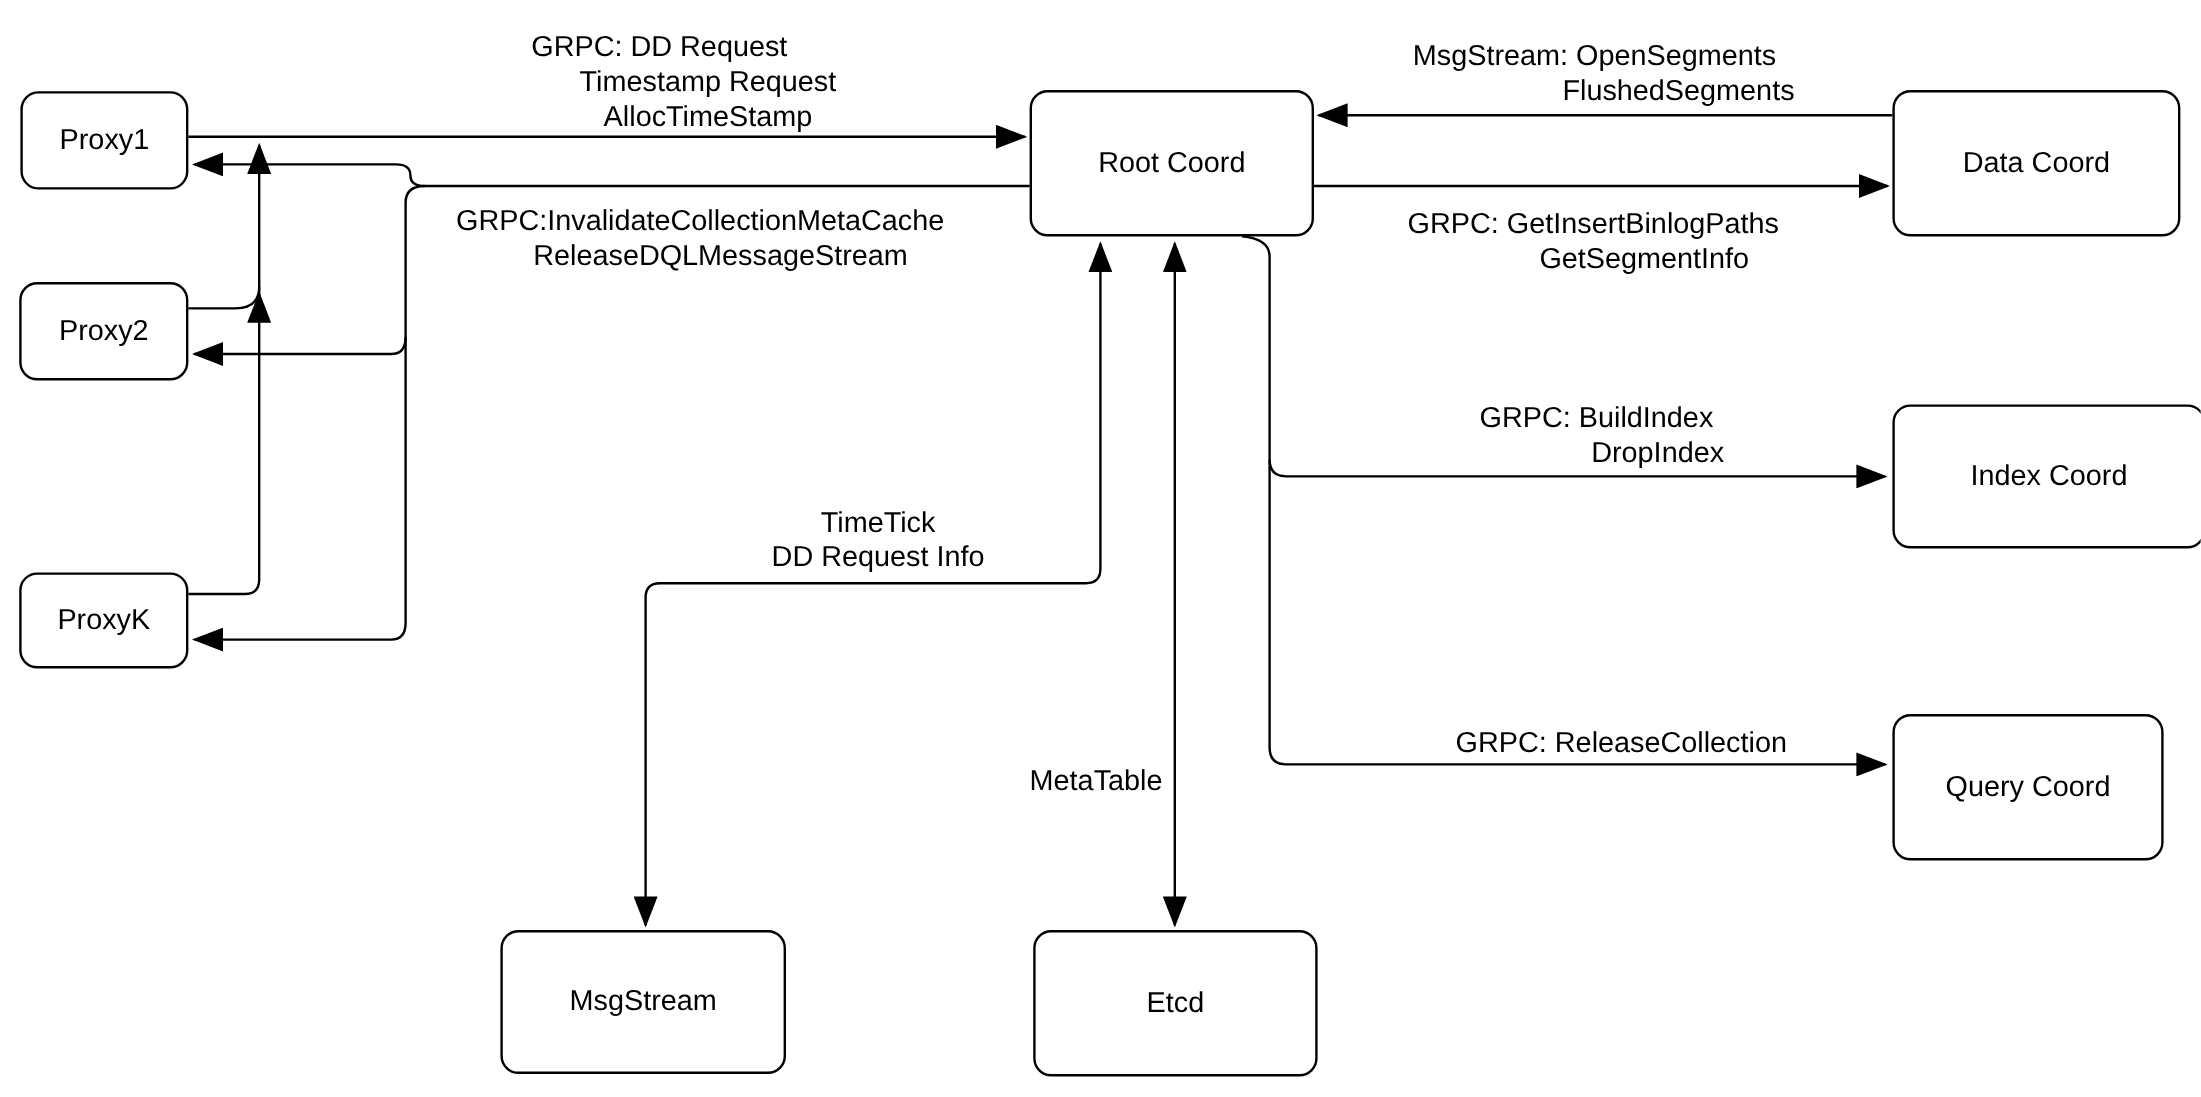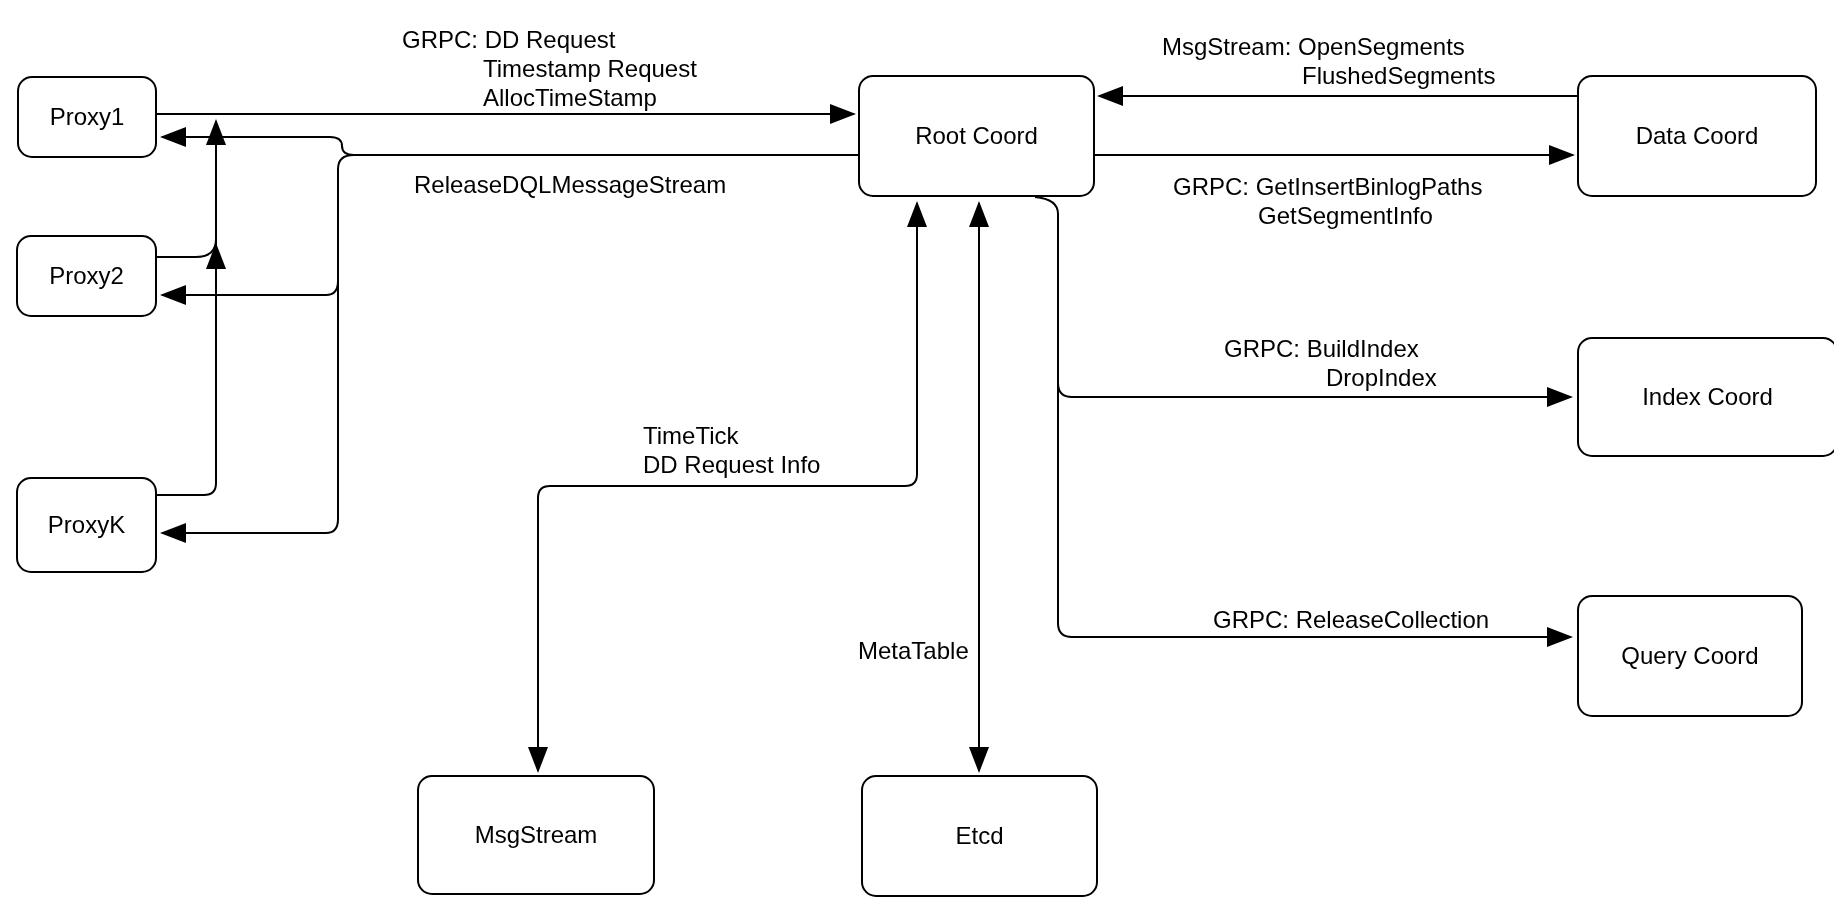--- a/index.html
+++ b/index.html
@@ -31,20 +31,21 @@
     align-items: center;
     justify-content: center;
     font-size: 24px;
     white-space: nowrap;
   }
   .elabel {
     position: absolute;
     font-size: 24px;
     line-height: 29px;
     white-space: nowrap;
+    text-align: center;
   }
   .elabel .ln { display: block; }
 </style>
 </head>
 <body>
 
 <div id="canvas">
 
   <svg id="wires" width="1834" height="914" viewBox="0 0 1834 914">
     <defs>
@@ -80,21 +81,21 @@
       <path d="M979,203 V771" marker-start="url(#arr)" marker-end="url(#arr)"></path>
     </g>
   </svg>
 
   <div class="node" style="left:17px;top:76px;width:140px;height:82px">
     <span>Proxy1</span>
   </div>
   <div class="node" style="left:16px;top:235px;width:141px;height:82px">
     <span>Proxy2</span>
   </div>
-  <div class="node" style="left:16px;top:477px;width:141px;height:96px">
+  <div class="node" style="left:16px;top:477px;width:141px;height:80px">
     <span>ProxyK</span>
   </div>
   <div class="node" style="left:858px;top:75px;width:237px;height:122px">
     <span>Root Coord</span>
   </div>
   <div class="node" style="left:1577px;top:75px;width:240px;height:122px">
     <span>Data Coord</span>
   </div>
   <div class="node" style="left:1577px;top:337px;width:261px;height:120px">
     <span>Index Coord</span>
@@ -109,20 +110,21 @@
     <span>Etcd</span>
   </div>
 
   <div class="elabel" style="left:402px;top:25px">
     <span class="ln">GRPC: DD Request</span>
     <span class="ln" style="margin-left:81px">Timestamp Request</span>
     <span class="ln" style="margin-left:81px">AllocTimeStamp</span>
   </div>
 
   <div class="elabel" style="left:380px;top:170px">
+    <span class="ln">GRPC:InvalidateCollectionMetaCache</span>
     <span class="ln" style="margin-left:34px">ReleaseDQLMessageStream</span>
   </div>
 
   <div class="elabel" style="left:1162px;top:32px">
     <span class="ln">MsgStream: OpenSegments</span>
     <span class="ln" style="margin-left:140px">FlushedSegments</span>
   </div>
 
   <div class="elabel" style="left:1173px;top:172px">
     <span class="ln">GRPC: GetInsertBinlogPaths</span>

